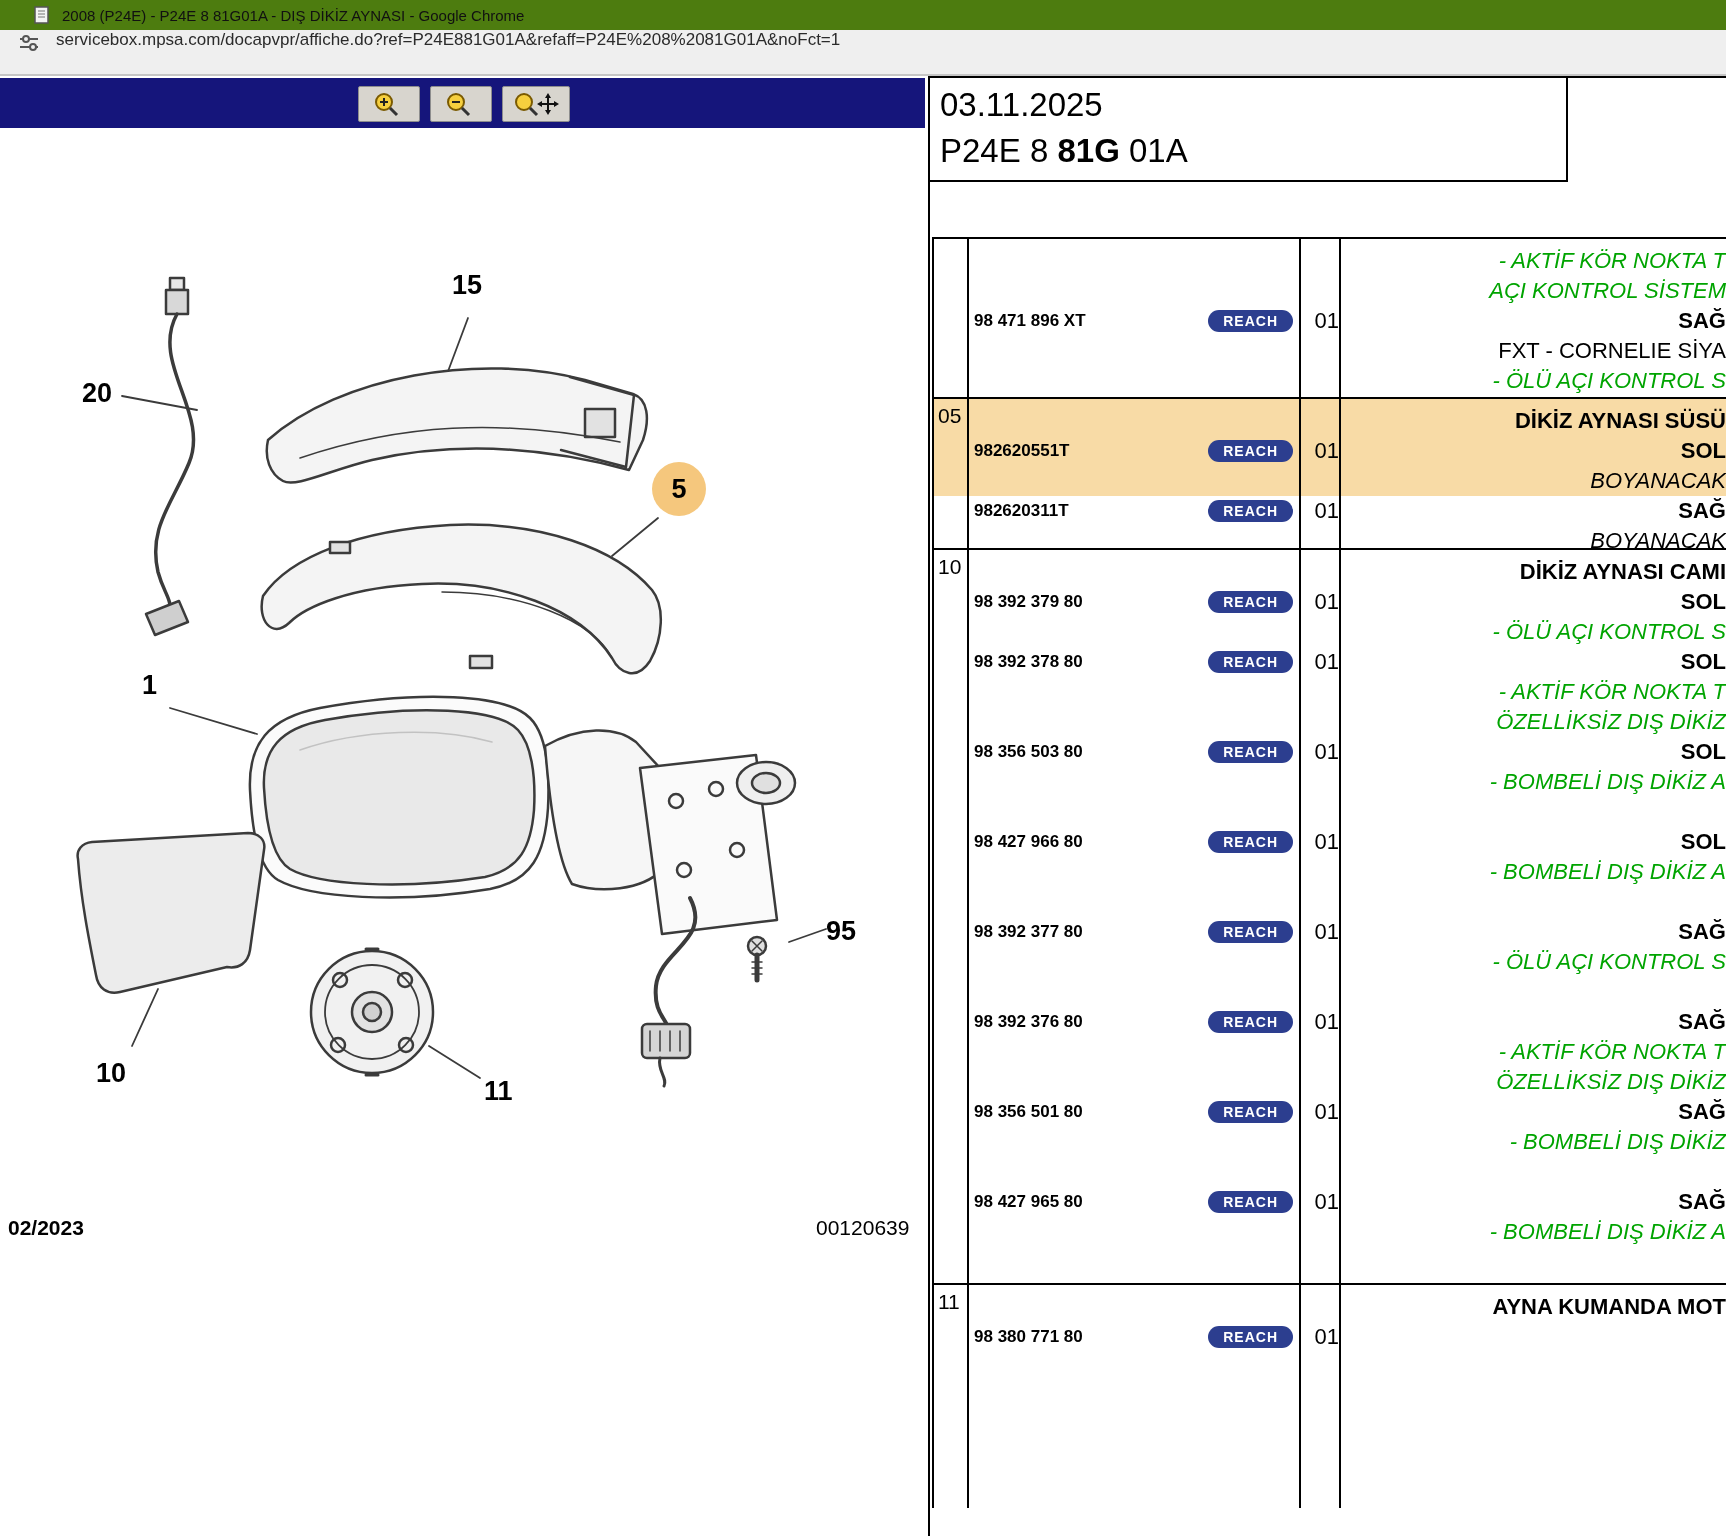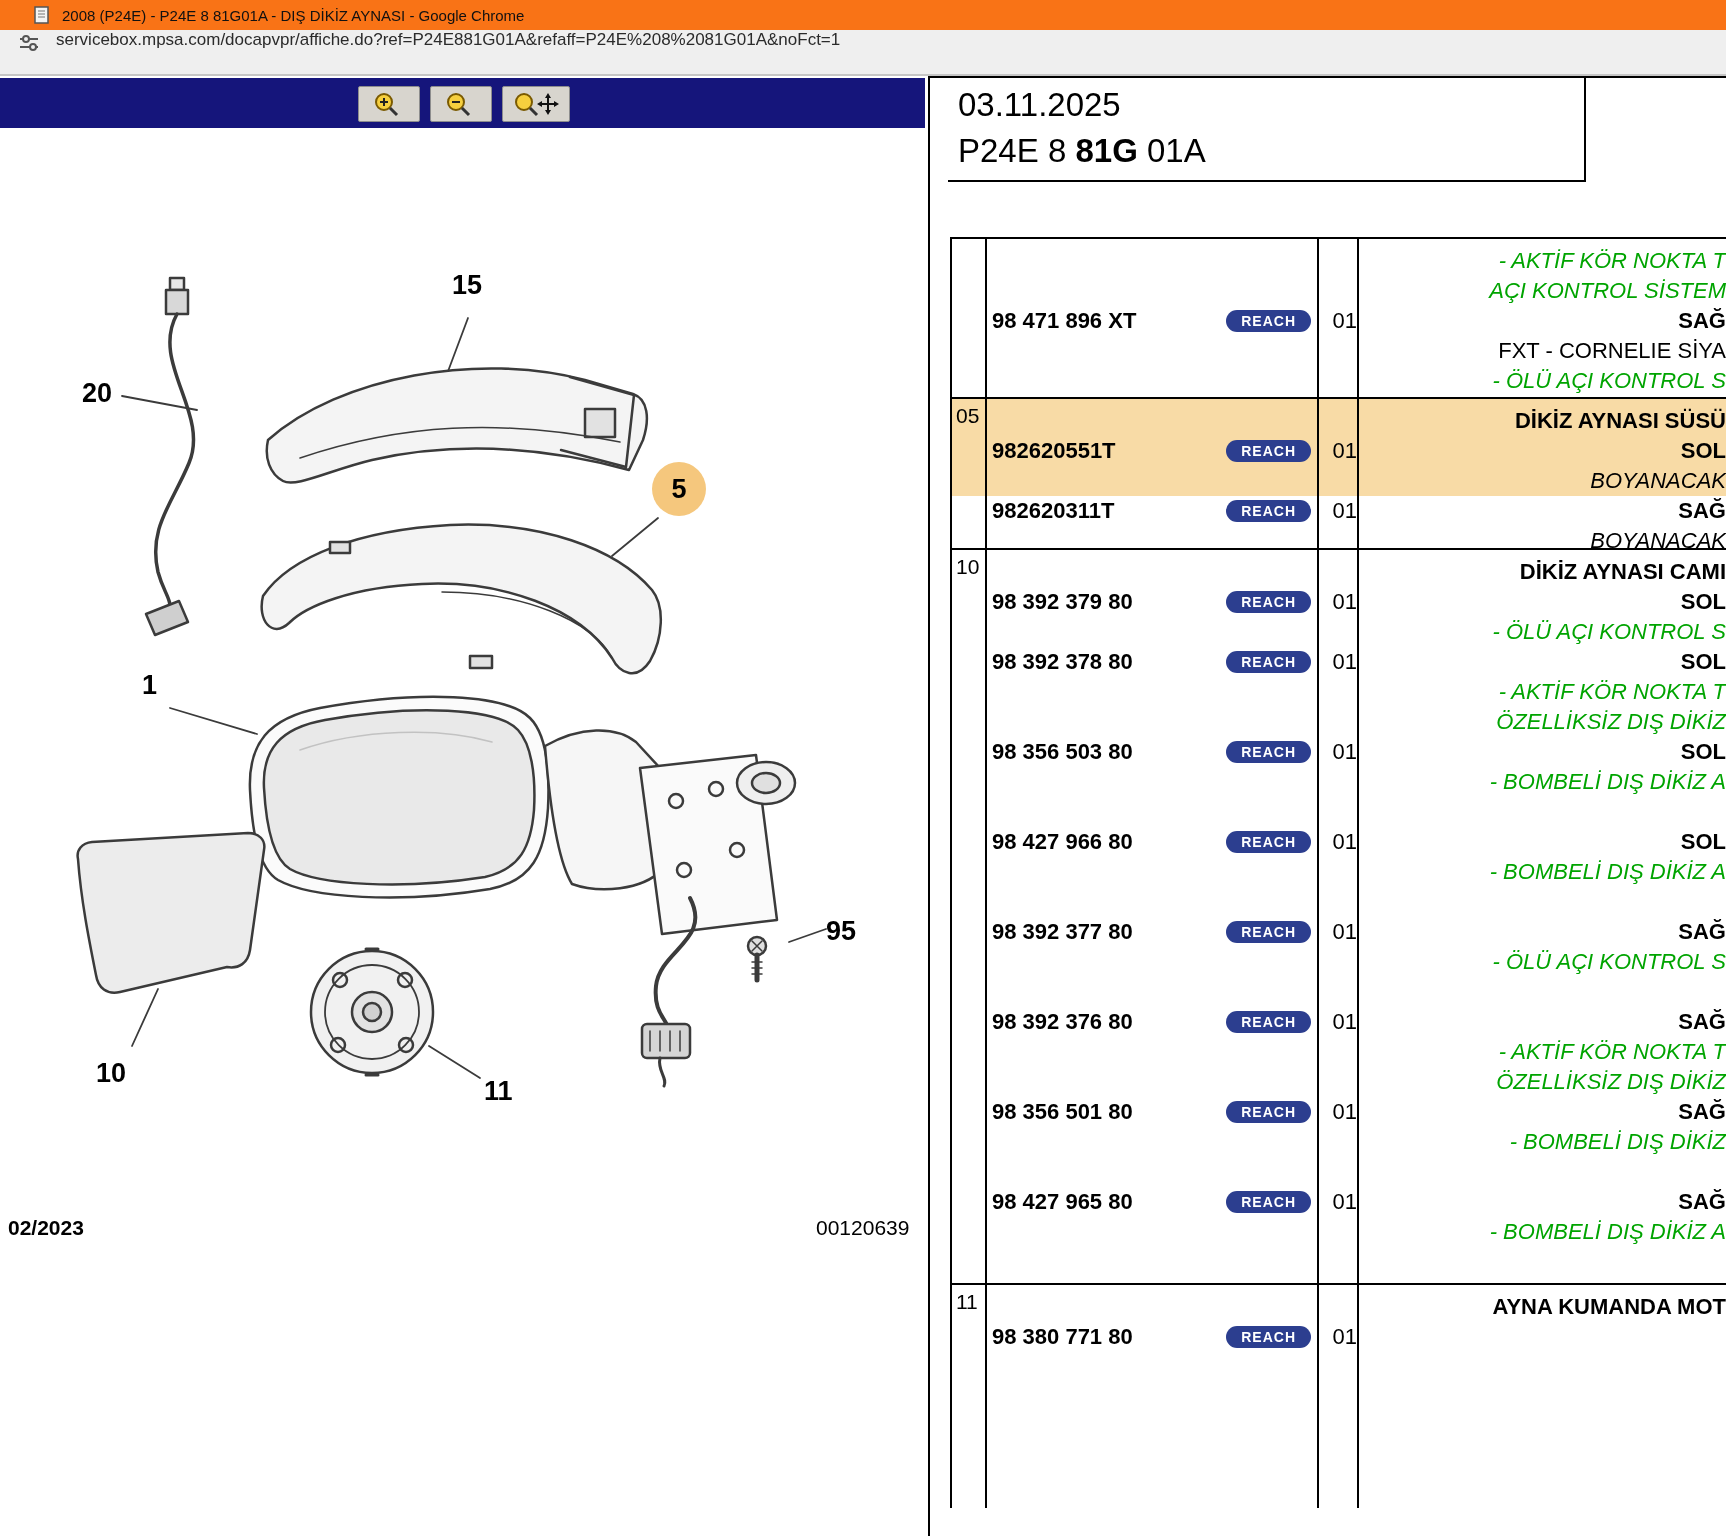--- a/index.html
+++ b/index.html
@@ -1,20 +1,20 @@
 <!DOCTYPE html>
 <html><head>
 <meta charset="utf-8">
 <style>
   html,body{margin:0;padding:0;background:#888;}
   .page{position:relative;width:1726px;height:1536px;overflow:hidden;background:#fff;
         font-family:"Liberation Sans", sans-serif;color:#000;}
 
   
-  .titlebar{position:absolute;left:0;top:0;width:100%;height:30px;background:#f97316;
+  .titlebar{position:absolute;left:0;top:0;width:100%;height:30px;background:#4d7c0f;
             display:flex;align-items:center;padding-left:34px;box-sizing:border-box;}
   .tab-icon{width:16px;height:18px;margin-right:12px;display:inline-flex;}
   .title-text{font-size:15px;color:#111;white-space:nowrap;}
   .urlbar{position:absolute;left:0;top:30px;width:100%;height:46px;background:#efefef;
           border-bottom:2px solid #c6c6c6;display:flex;align-items:flex-start;
           padding-left:16px;box-sizing:border-box;}
   .url-icon{width:26px;height:26px;margin-right:14px;display:inline-flex;}
   .url-text{font-size:17px;color:#2b2b2b;white-space:nowrap;}
 
   
@@ -30,21 +30,21 @@
   .c5{left:652px;top:462px;width:54px;height:54px;border-radius:50%;background:#f5c77d;
       display:flex;align-items:center;justify-content:center;}
   .diagram-date{position:absolute;left:8px;top:1216px;font-weight:bold;font-size:21px;}
   .diagram-number{position:absolute;left:816px;top:1216px;font-weight:normal;font-size:21px;}
 
   
   .panel-divider{position:absolute;left:928px;top:78px;bottom:0;width:2px;background:#000;}
   .panel-topline{position:absolute;left:928px;top:76px;right:0;height:2px;background:#000;}
 
   
-  .right-panel{position:absolute;left:930px;top:78px;right:0;bottom:0;background:#fff;margin-left:18px;}
+  .right-panel{position:absolute;left:930px;top:78px;right:0;bottom:0;background:#fff;}
   .rp-date{position:absolute;left:10px;top:8px;font-size:33px;}
   .rp-ref{position:absolute;left:10px;top:54px;font-size:33px;}
   .hdr-hline{position:absolute;left:0;top:102px;width:636px;height:2px;background:#000;}
   .hdr-vline{position:absolute;left:636px;top:0;width:2px;height:104px;background:#000;}
 
   .ptable{position:absolute;left:2px;top:159px;right:0;border-left:2px solid #000;
           border-top:2px solid #000;}
   .pgroup{position:relative;border-bottom:2px solid #000;box-sizing:border-box;
           padding-top:7px;overflow:hidden;text-align:right;}
   .pgroup:nth-of-type(1){height:160px;}
@@ -52,21 +52,21 @@
   .pgroup:nth-of-type(3){height:735px;}
   .pgroup:nth-of-type(4){height:223px;border-bottom:none;}
   .vline{position:absolute;top:0;bottom:0;width:2px;background:#000;z-index:2;}
   .v1{left:33px;} .v2{left:365px;} .v3{left:405px;}
   .gindex{position:absolute;top:5px;left:4px;font-size:21px;z-index:1;}
   .gcontent{margin-left:35px;position:relative;z-index:1;}
   .line{display:grid;grid-template-columns:330px 40px 1fr;height:30px;align-items:center;}
   .line.gap{margin-bottom:30px;}
   .pcell{display:flex;justify-content:space-between;align-items:center;
          padding-left:5px;padding-right:6px;}
-  .pnum{font-weight:bold;font-size:22px;white-space:nowrap;}
+  .pnum{font-weight:bold;font-size:17px;white-space:nowrap;}
   .badge{background:#2c3e8f;color:#fff;font-weight:bold;font-size:14px;
          padding:3px 15px;letter-spacing:1px;cursor:pointer;border-radius:11px;}
   .qty{font-size:22px;padding-left:9px;}
   .desc{font-size:22px;padding-left:9px;white-space:nowrap;overflow:visible;}
   .hdr{font-weight:bold;} .side{font-weight:bold;}
   .note-green{color:#00a400;font-style:italic;}
   .note-italic{font-style:italic;}
   .hlband{position:absolute;left:0;right:0;top:0;background:#f8dba6;z-index:0;}
 </style>
 </head>

